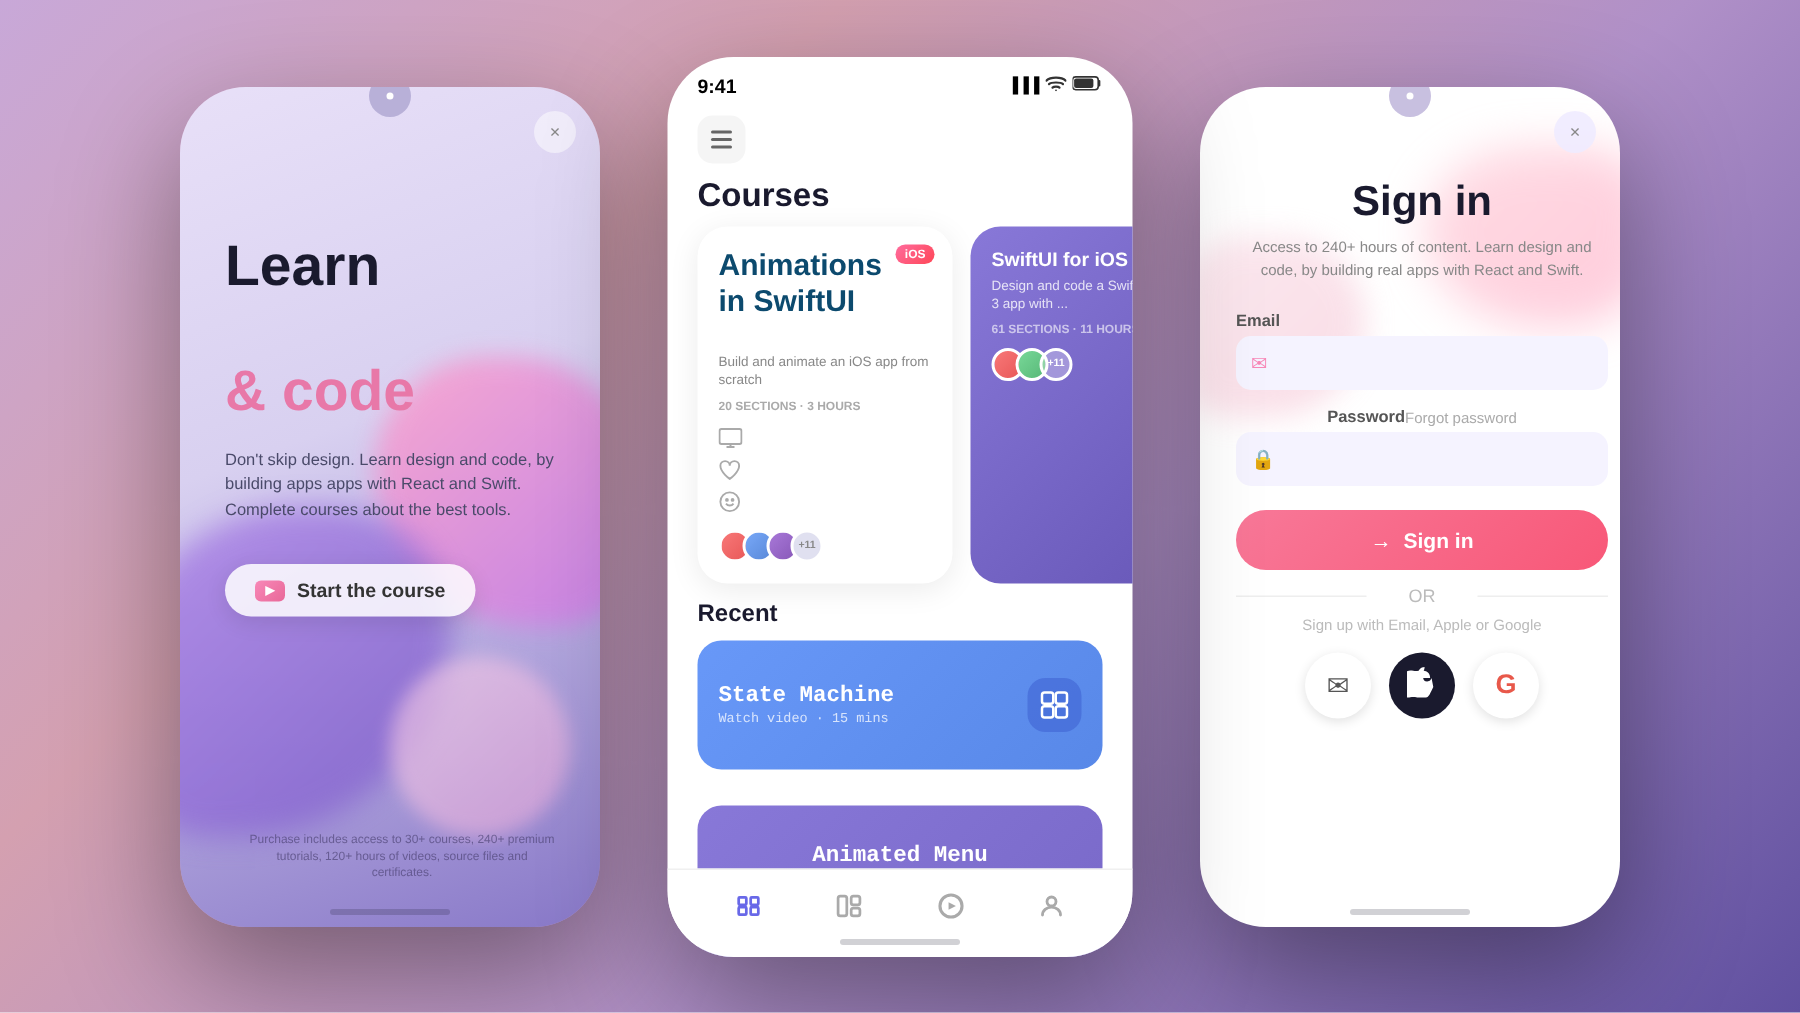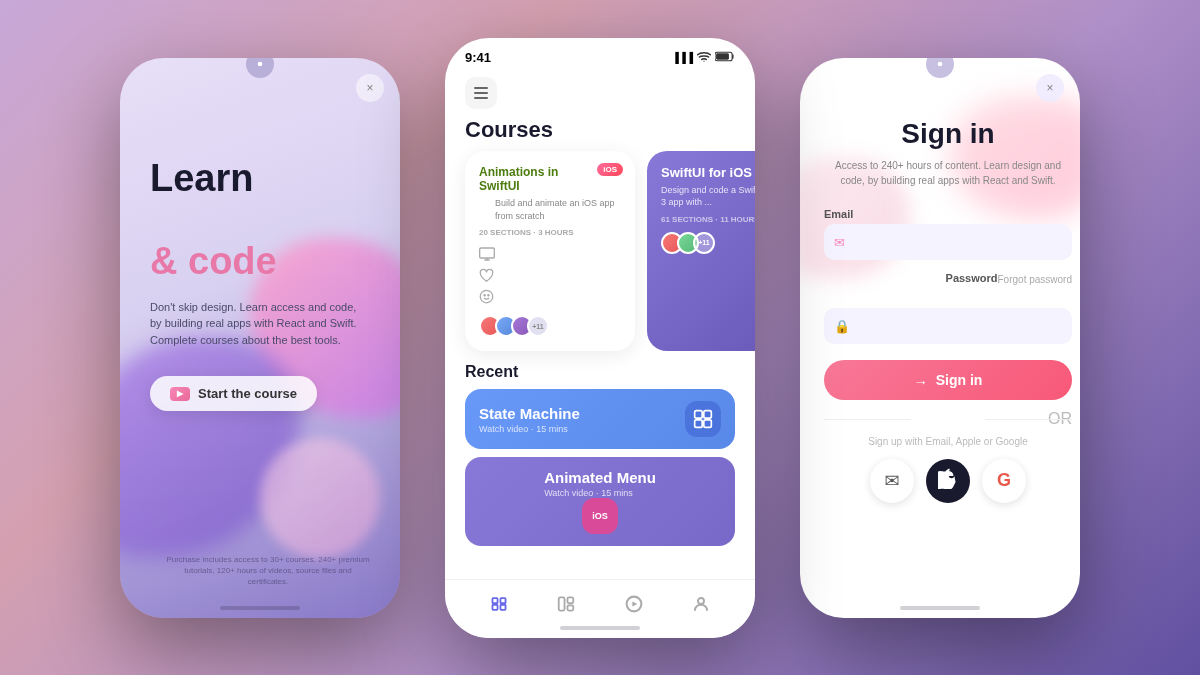--- a/index.html
+++ b/index.html
@@ -250,33 +250,32 @@
       top: 12px;
       right: 12px;
       background: linear-gradient(135deg, #ff6b9d, #ff4757);
       color: white;
       font-size: 8px;
       font-weight: 700;
       padding: 2px 6px;
       border-radius: 8px;
     }
     .course-card .card-title {
-      font-size: 12px;
+      font-size: 20px;
       font-weight: 800;
-      color: #4d7c0f;
-      margin-bottom: 4px;
+      color: #0c4a6e;
+      margin-bottom: 22px;
       padding-right: 30px;
       line-height: 1.2;
     }
     .course-card .card-desc {
       font-size: 9px;
       color: #888;
       line-height: 1.4;
       margin-bottom: 6px;
-      margin-left: 16px;
     }
     .course-card .card-meta {
       font-size: 8px;
       color: #aaa;
       font-weight: 600;
       margin-bottom: 10px;
     }
     .course-card .card-actions {
       display: flex;
       flex-direction: column;
@@ -337,25 +336,26 @@
     }
     .recent-title {
       font-size: 16px;
       font-weight: 800;
       color: #1a1a2e;
       margin-bottom: 8px;
     }
 
     .recent-card {
       border-radius: 16px;
-      padding: 12px 14px;
-      margin-bottom: 8px;
+      padding: 25px 14px;
+      margin-bottom: 24px;
       display: flex;
       align-items: center;
       justify-content: space-between;
+      font-family: Liberation Mono, monospace;
     }
     .recent-card.blue {
       background: linear-gradient(135deg, #6898f8, #5888e8);
     }
     .recent-card.purple {
       background: linear-gradient(135deg, #8878d8, #7868c8);
       flex-direction: column;
     }
     .recent-card .rc-left {}
     .recent-card .rc-title {
@@ -501,23 +501,23 @@
       font-size: 11px;
       font-weight: 600;
       color: #555;
       margin-bottom: 4px;
     }
     .form-group {
       margin-bottom: 12px;
     }
     .form-label-row {
       display: flex;
-      justify-content: flex-end;
-      align-items: center;
-      margin-bottom: 20px;
+      justify-content: center;
+      align-items: center;
+      margin-bottom: 0;
     }
     .forgot-link {
       font-size: 10px;
       color: #aaa;
     }
 
     .input-field {
       background: #f5f3ff;
       border-radius: 10px;
       padding: 10px 12px 10px 36px;
@@ -552,22 +552,22 @@
       font-weight: 700;
       cursor: pointer;
       margin: 16px 0 10px;
       display: flex;
       align-items: center;
       justify-content: center;
       gap: 8px;
     }
 
     .or-divider {
-      text-align: right;
-      font-size: 16px;
+      text-align: center;
+      font-size: 12px;
       color: #bbb;
       margin: 8px 0;
       position: relative;
     }
     .or-divider::before, .or-divider::after {
       content: '';
       position: absolute;
       top: 50%;
       width: 35%;
       height: 1px;
@@ -639,21 +639,21 @@
     <div class="close-btn">
       <span>×</span>
     </div>
 
     <div class="content">
       <div class="headline">
         <span>Learn</span><br>
         <br>
         <span class="amp">&amp; code</span>
       </div>
-      <div class="subtext">Don't skip design. Learn access and code, by building real apps with React and Swift. Complete courses about the best tools.</div>
+      <div class="subtext">Don't skip design. Learn design and code, by building apps apps with React and Swift. Complete courses about the best tools.</div>
 
       <div class="start-btn">
         <div class="play-icon">▶</div>
         <span>Start the course</span>
       </div>
     </div>
 
     <div class="footnote">Purchase includes access to 30+ courses, 240+ premium tutorials, 120+ hours of videos, source files and certificates.</div>
     <div class="home-indicator"></div>
   </div>

